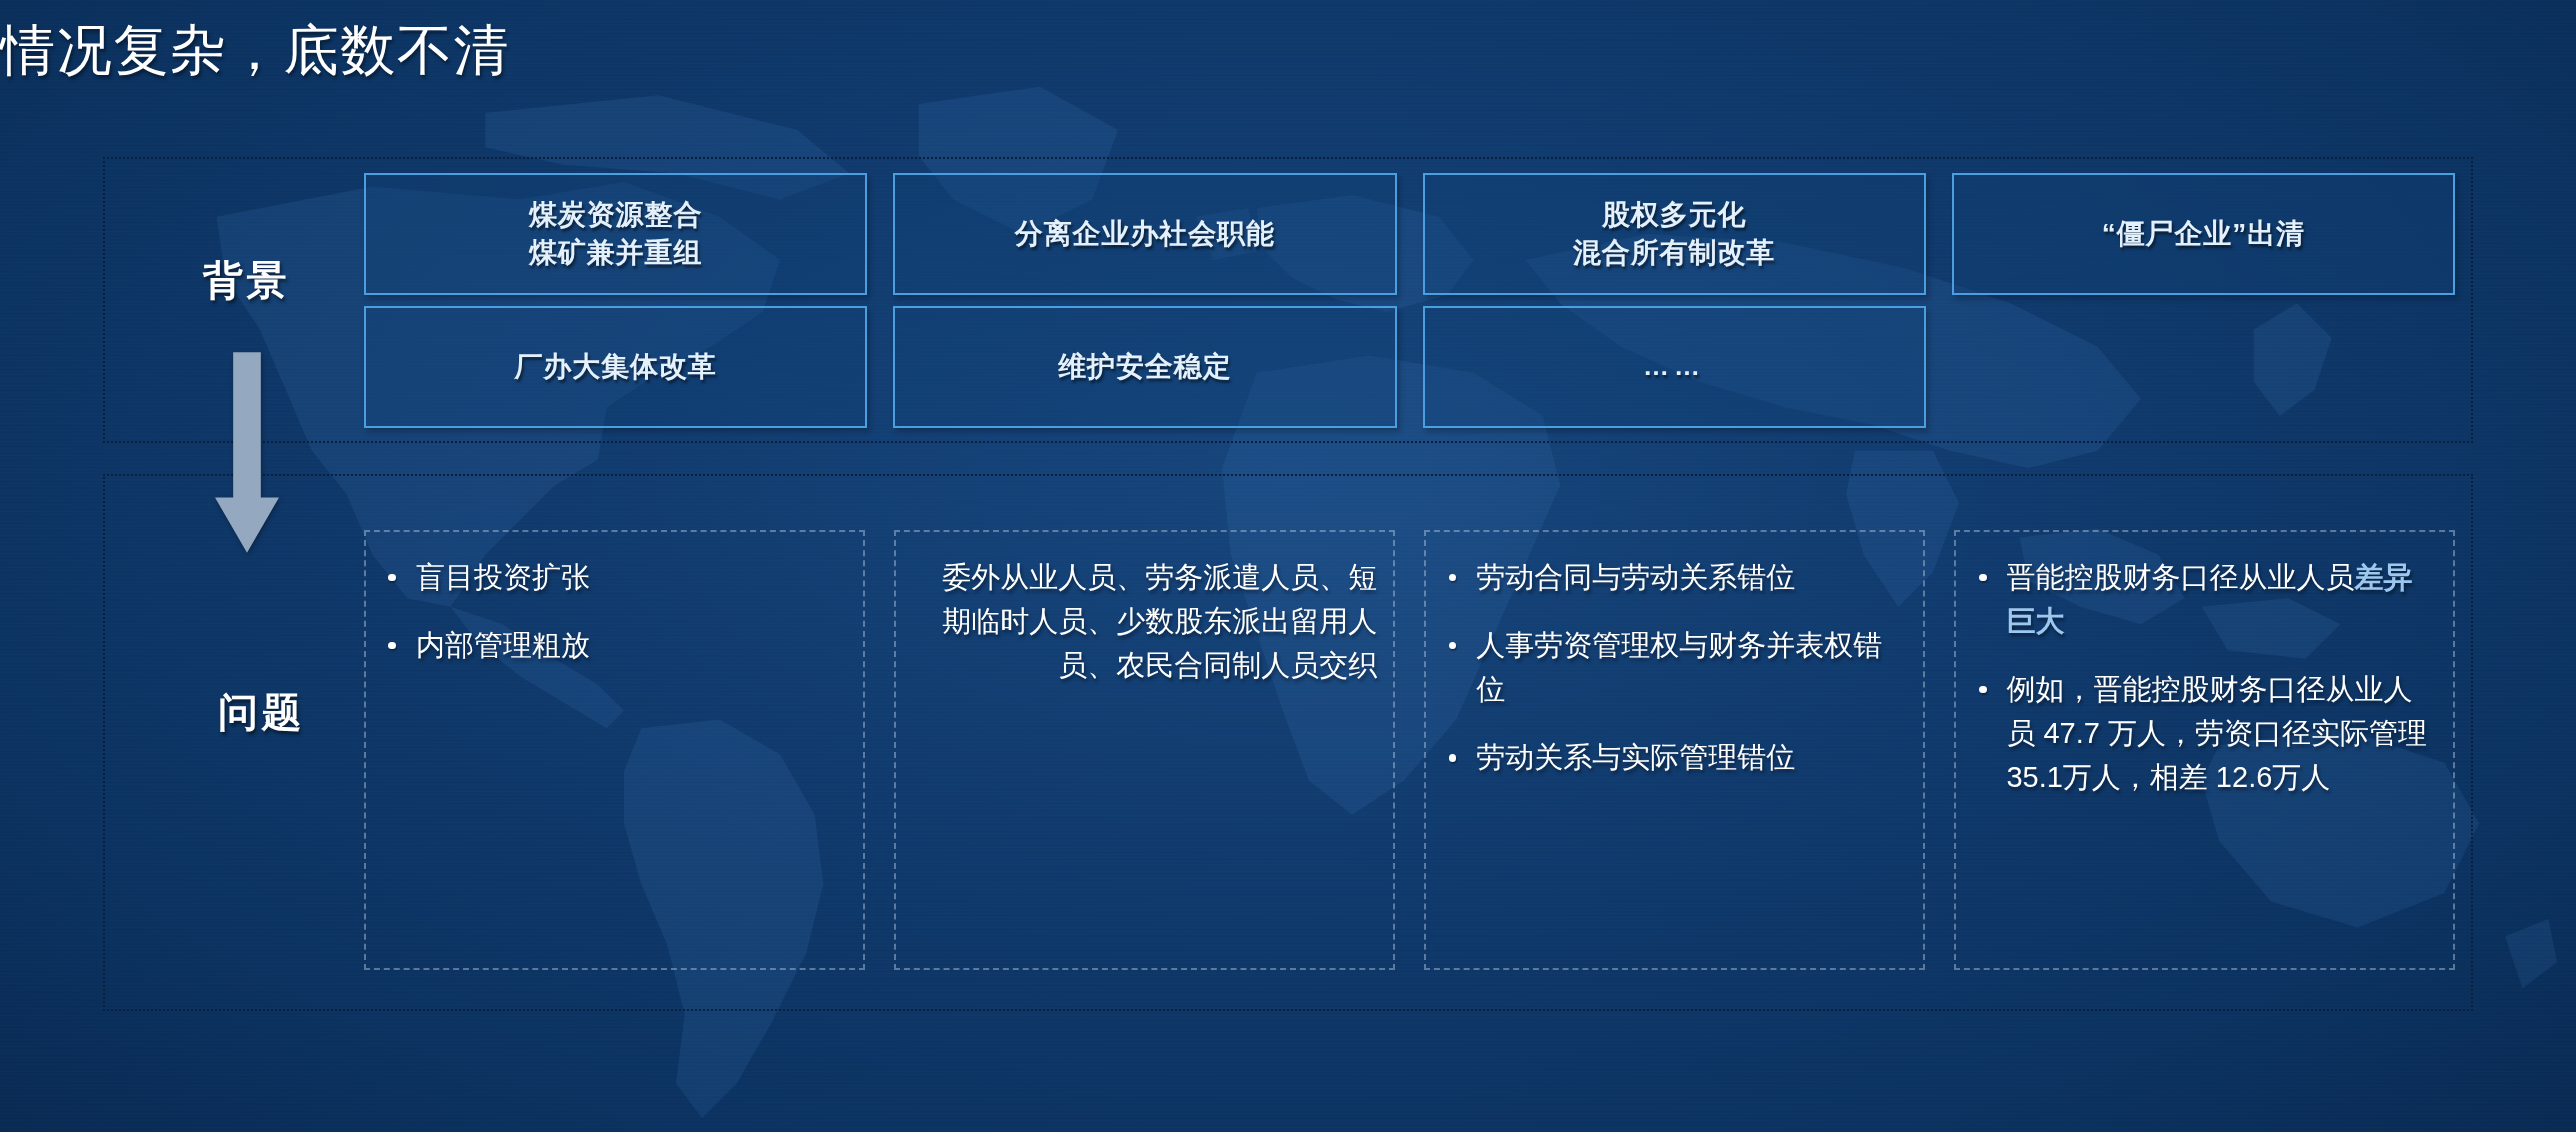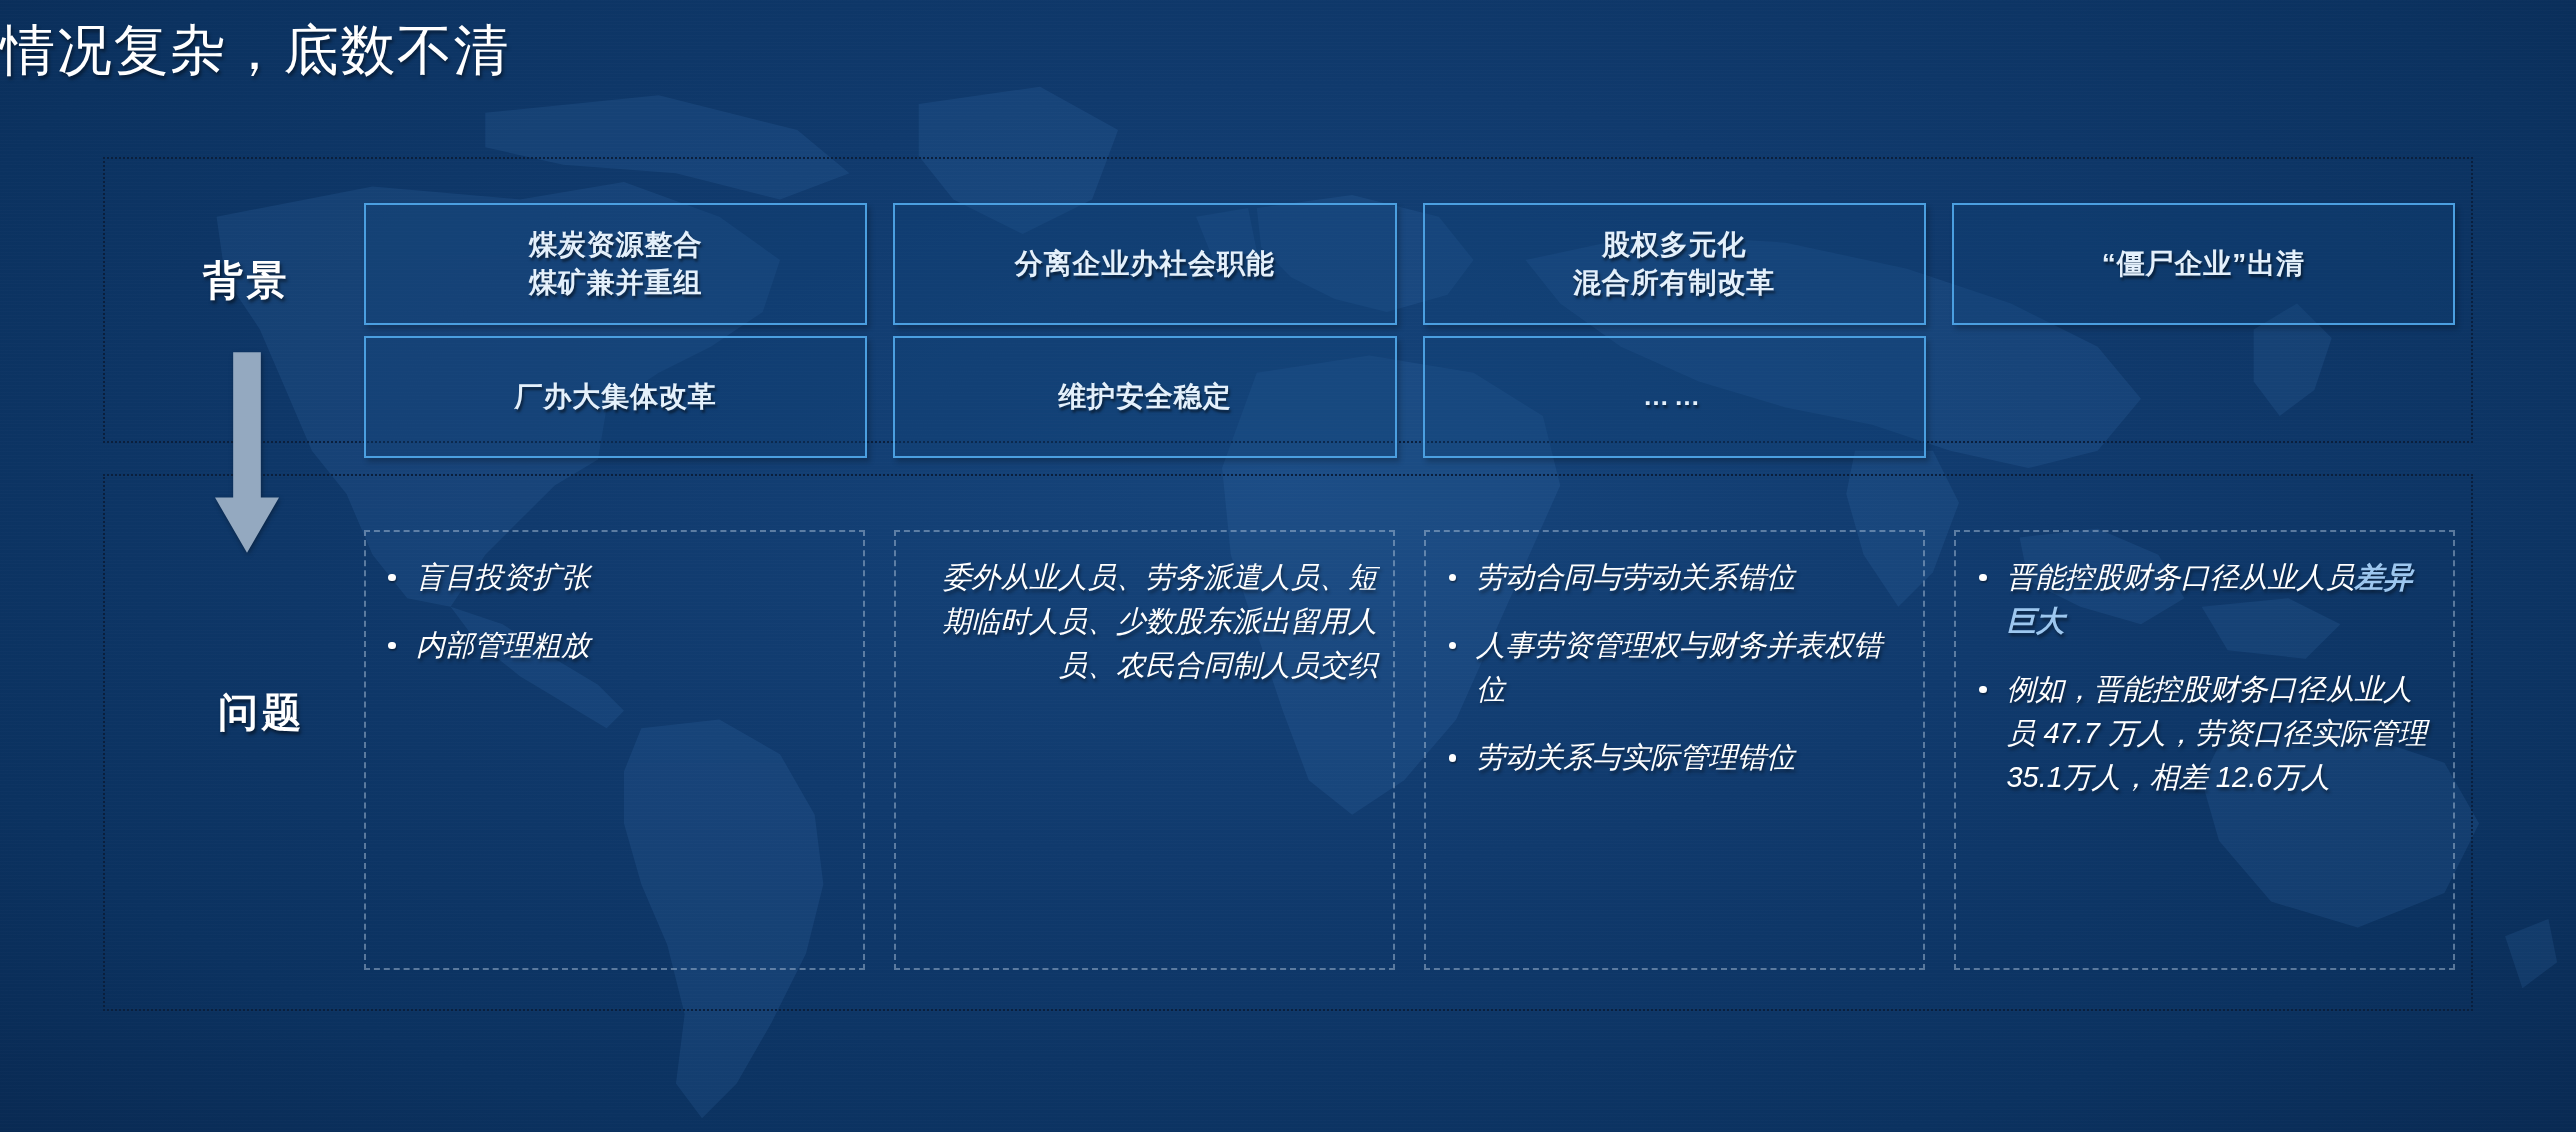--- a/index.html
+++ b/index.html
@@ -97,21 +97,20 @@
     left: 364px;
     top: 173px;
     width: 2091px;
     height: 255px;
     display: grid;
     grid-template-columns: repeat(4, 1fr);
     grid-template-rows: repeat(2, 1fr);
     column-gap: 26px;
     row-gap: 10.4px;
     z-index: 6;
-    margin-top: 30px;
   }
   .bg-box {
     border: 2.6px solid #4b9fe0;
     background: rgba(18, 66, 118, 0.30);
     display: flex;
     align-items: center;
     justify-content: center;
     text-align: center;
     color: #e4f0fb;
     font-size: 28px;
@@ -129,21 +128,20 @@
   #problem-grid {
     position: absolute;
     left: 364px;
     top: 530px;
     width: 2091px;
     height: 440px;
     display: grid;
     grid-template-columns: repeat(4, 1fr);
     column-gap: 29.5px;
     z-index: 6;
-    font-style: italic;
   }
   .prob-col {
     border: 2.6px dashed rgba(175,196,219,0.48);
     padding: 22.5px 15.6px 15.6px 12px;
     color: #ffffff;
     font-size: 29px;
     line-height: 1.52;
     text-shadow: 1.7px 2.6px 3.5px rgba(0,0,0,0.45);
   }
   .prob-col ul { list-style: none; }

